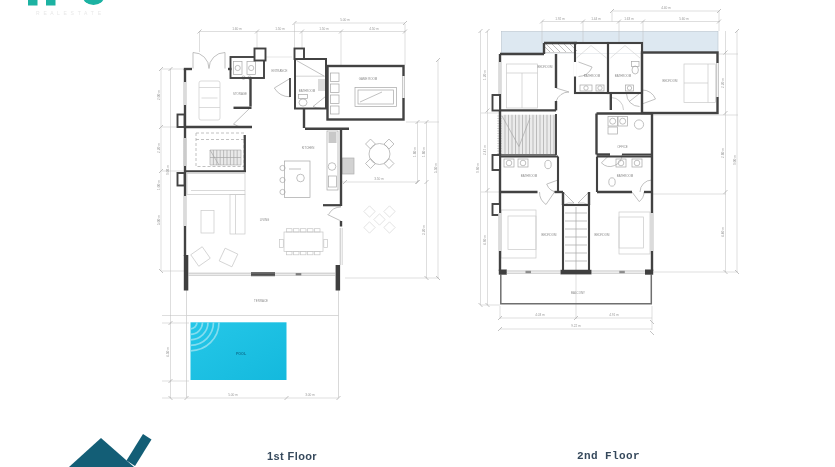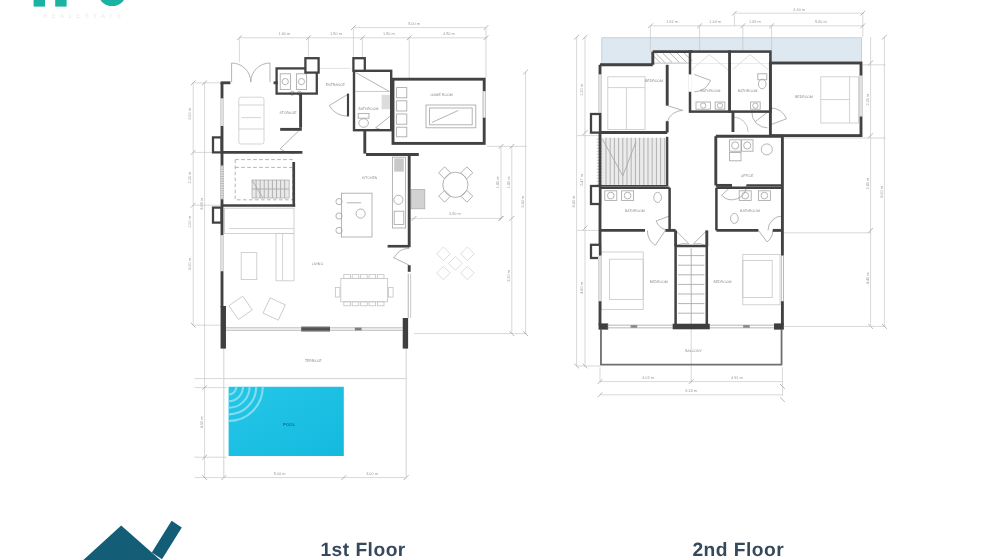--- a/index.html
+++ b/index.html
@@ -1,18 +1,18 @@
 <!DOCTYPE html>
 <html><head>
 <meta charset="utf-8">
 <style>
 html,body{margin:0;padding:0;background:#ffffff;width:835px;height:467px;overflow:hidden;}
 #wrap{position:relative;width:835px;height:467px;font-family:"Liberation Sans",sans-serif;}
 svg{position:absolute;left:0;top:0;}
-.cap{position:absolute;font-family:"Liberation Sans",sans-serif;font-weight:bold;font-size:16px;color:#36495c;letter-spacing:.4px;}
+.cap{position:absolute;font-family:"Liberation Sans",sans-serif;font-weight:bold;font-size:11px;color:#36495c;letter-spacing:.4px;}
 </style>
 </head>
 <body>
 <div id="wrap">
 <svg width="835" height="467" viewBox="0 0 835 467">
 <defs>
 <linearGradient id="poolg" x1="0" y1="0" x2="1" y2="1">
 <stop offset="0" stop-color="#25c7e8"></stop>
           <stop offset="1" stop-color="#14b9dd"></stop>
 </linearGradient>
@@ -602,14 +602,14 @@
 <text x="622.5" y="147.5" text-anchor="middle">OFFICE</text>
 <text x="529" y="176.5" text-anchor="middle">BATHROOM</text>
 <text x="625" y="176.5" text-anchor="middle">BATHROOM</text>
 <text x="549" y="236" text-anchor="middle">BEDROOM</text>
 <text x="602" y="236" text-anchor="middle">BEDROOM</text>
 <text x="578" y="293.5" text-anchor="middle">BALCONY</text>
 </g>
 </svg>
 
 <div class="cap" style="left:267px;top:450px;">1st Floor</div>
-<div class="cap" style="left:577px;top:450px;">2nd Floor</div>
+<div class="cap" style="left:577px;top:450px;font-family:Liberation Mono, monospace;">2nd Floor</div>
 </div>
 
 </body></html>

